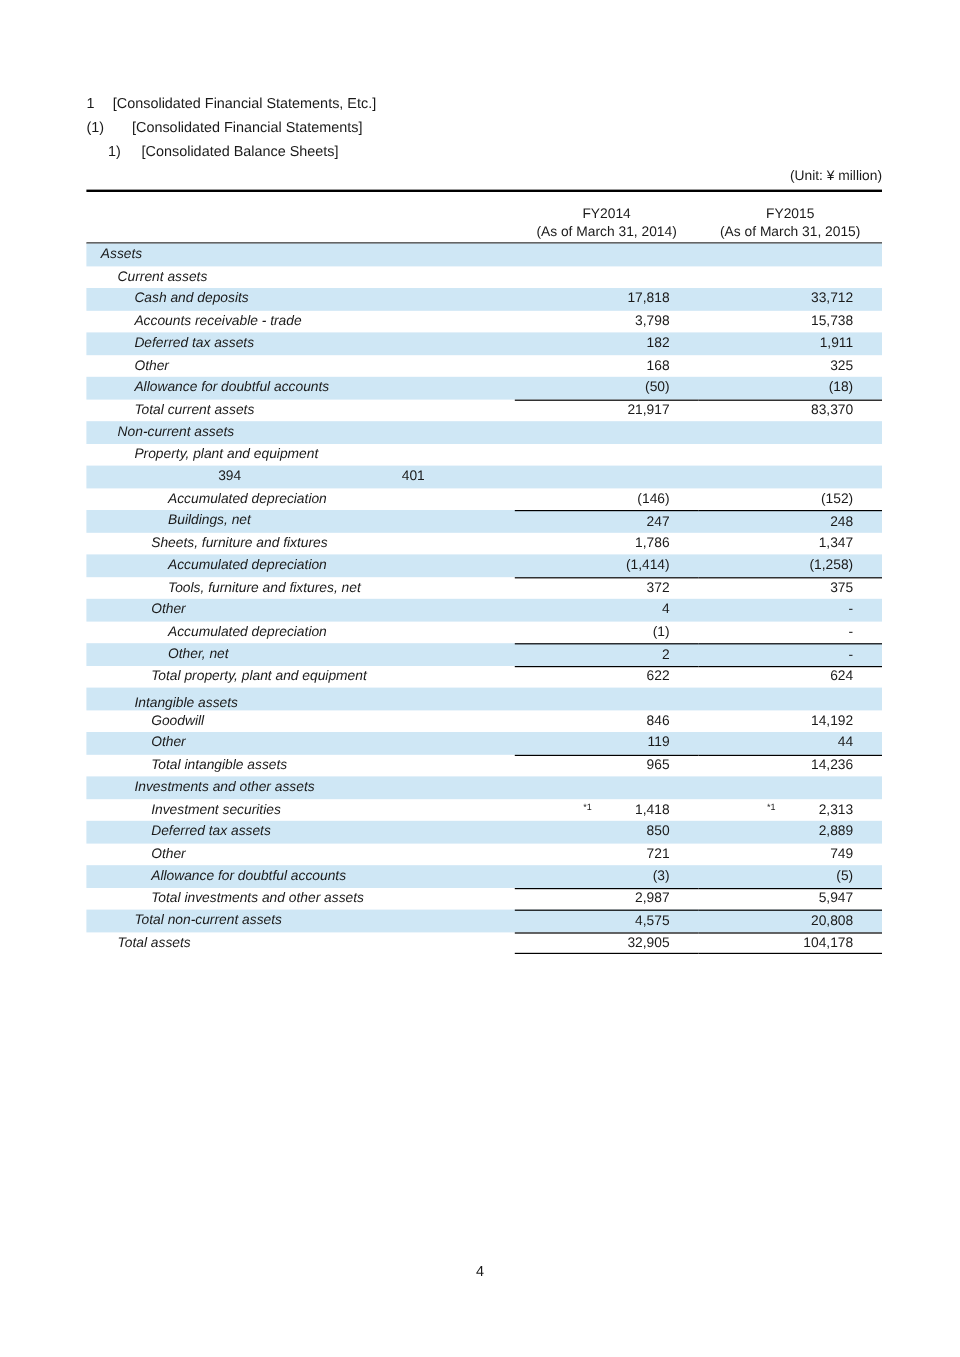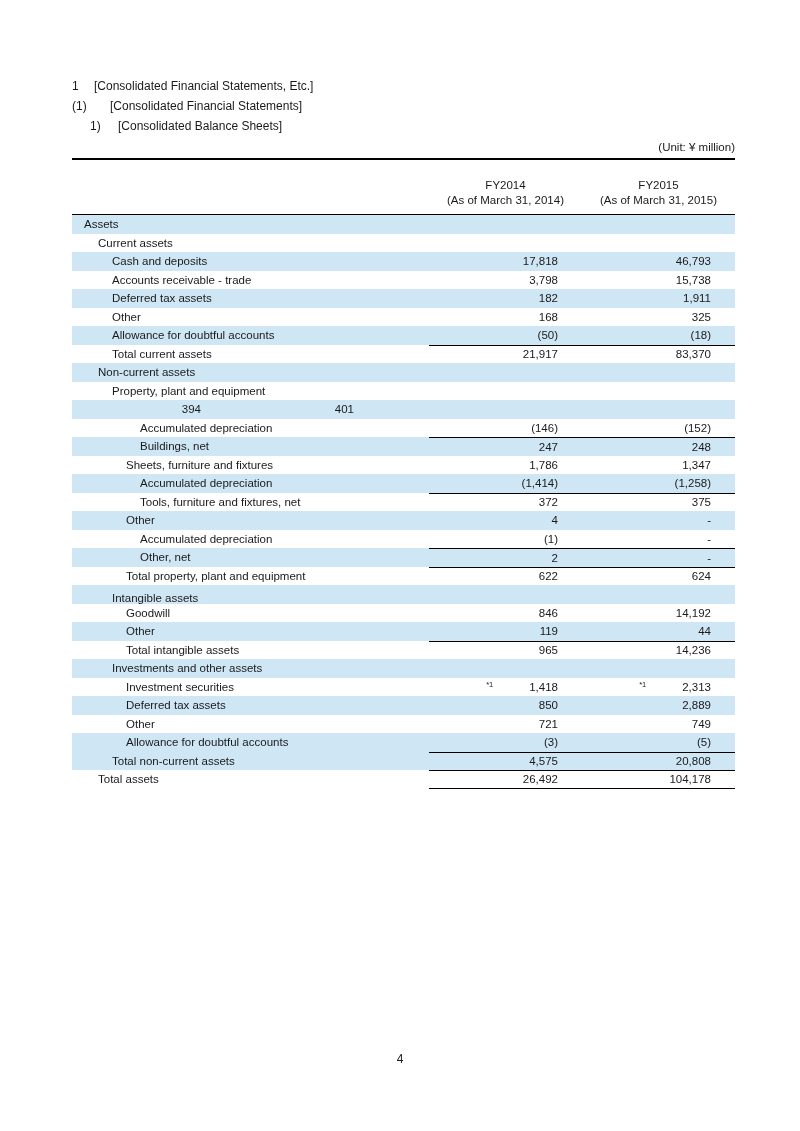--- a/index.html
+++ b/index.html
@@ -16,36 +16,35 @@
   .headings { margin-top: 76px; font-size: 12px; line-height: 20px; }
   .heading { display: flex; }
   .h-prefix { display: inline-block; flex: 0 0 auto; }
   .h1 .h-prefix { width: 22px; }
   .h2 .h-prefix { width: 38px; }
   .h3 { margin-left: 18px; }
   .h3 .h-prefix { width: 28px; }
   .unit-note { text-align: right; font-size: 11.5px; line-height: 15px; margin-top: 4px; margin-bottom: 3px; }
   .bs-table { border-top: 2px solid #000; }
   .t-header {
-    display: flex; align-items: center;
+    display: flex; align-items: flex-end;
     height: 42px; border-bottom: 1px solid #000;
     font-size: 11.5px;
-    margin-top: 12px;
   }
   .t-header .c-label { flex: 1; }
   .hcol { width: 153px; text-align: center; line-height: 15px; flex: 0 0 auto; }
   .t-body { }
   .t-row {
     display: flex; align-items: stretch;
     height: 18.5px; box-sizing: border-box;
     font-size: 11.5px;
   }
   .c-label {
     flex: 1; white-space: nowrap; overflow: hidden;
-    display: flex; align-items: center; box-sizing: border-box;
+    display: flex; align-items: center; box-sizing: border-box; font-style: italic;
   }
   .c-val {
     width: 153px; flex: 0 0 auto; box-sizing: border-box;
     padding-right: 24px;
     display: flex; align-items: center; justify-content: flex-end;
   }
   .shaded { background: var(--shade, #cfe7f5); }
   .topline .c-val { border-top: 1px solid #000; }
   .bottomline .c-val { border-bottom: 1px solid #000; }
   .note { font-size: 7.5px; margin-right: 36px; align-self: flex-start; margin-top: 2px; }
@@ -119,21 +118,21 @@
   <div class="t-row shaded">
     <div class="c-label" style="padding-left: 40px;">
       <span class="lbl">Cash and deposits</span>
     </div>
     <div class="c-val v1">
 
       <span class="val val1">17,818</span>
     </div>
     <div class="c-val v2">
 
-      <span class="val val2">46,793</span>
+      <span class="val val2">33,712</span>
     </div>
   </div>
 
   <div class="t-row">
     <div class="c-label" style="padding-left: 40px;">
       <span class="lbl">Accounts receivable - trade</span>
     </div>
     <div class="c-val v1">
 
       <span class="val val1">3,798</span>
@@ -484,20 +483,33 @@
     <div class="c-val v1">
 
       <span class="val val1">(3)</span>
     </div>
     <div class="c-val v2">
 
       <span class="val val2">(5)</span>
     </div>
   </div>
 
+  <div class="t-row topline">
+    <div class="c-label" style="padding-left: 54px;">
+      <span class="lbl">Total investments and other assets</span>
+    </div>
+    <div class="c-val v1">
+
+      <span class="val val1">2,987</span>
+    </div>
+    <div class="c-val v2">
+
+      <span class="val val2">5,947</span>
+    </div>
+  </div>
 
   <div class="t-row shaded topline">
     <div class="c-label" style="padding-left: 40px;">
       <span class="lbl">Total non-current assets</span>
     </div>
     <div class="c-val v1">
 
       <span class="val val1">4,575</span>
     </div>
     <div class="c-val v2">
@@ -505,21 +517,21 @@
       <span class="val val2">20,808</span>
     </div>
   </div>
 
   <div class="t-row topline bottomline">
     <div class="c-label" style="padding-left: 26px;">
       <span class="lbl">Total assets</span>
     </div>
     <div class="c-val v1">
 
-      <span class="val val1">26,492</span>
+      <span class="val val1">32,905</span>
     </div>
     <div class="c-val v2">
 
       <span class="val val2">104,178</span>
     </div>
   </div>
 </div>
     </div>
 
   </div>

